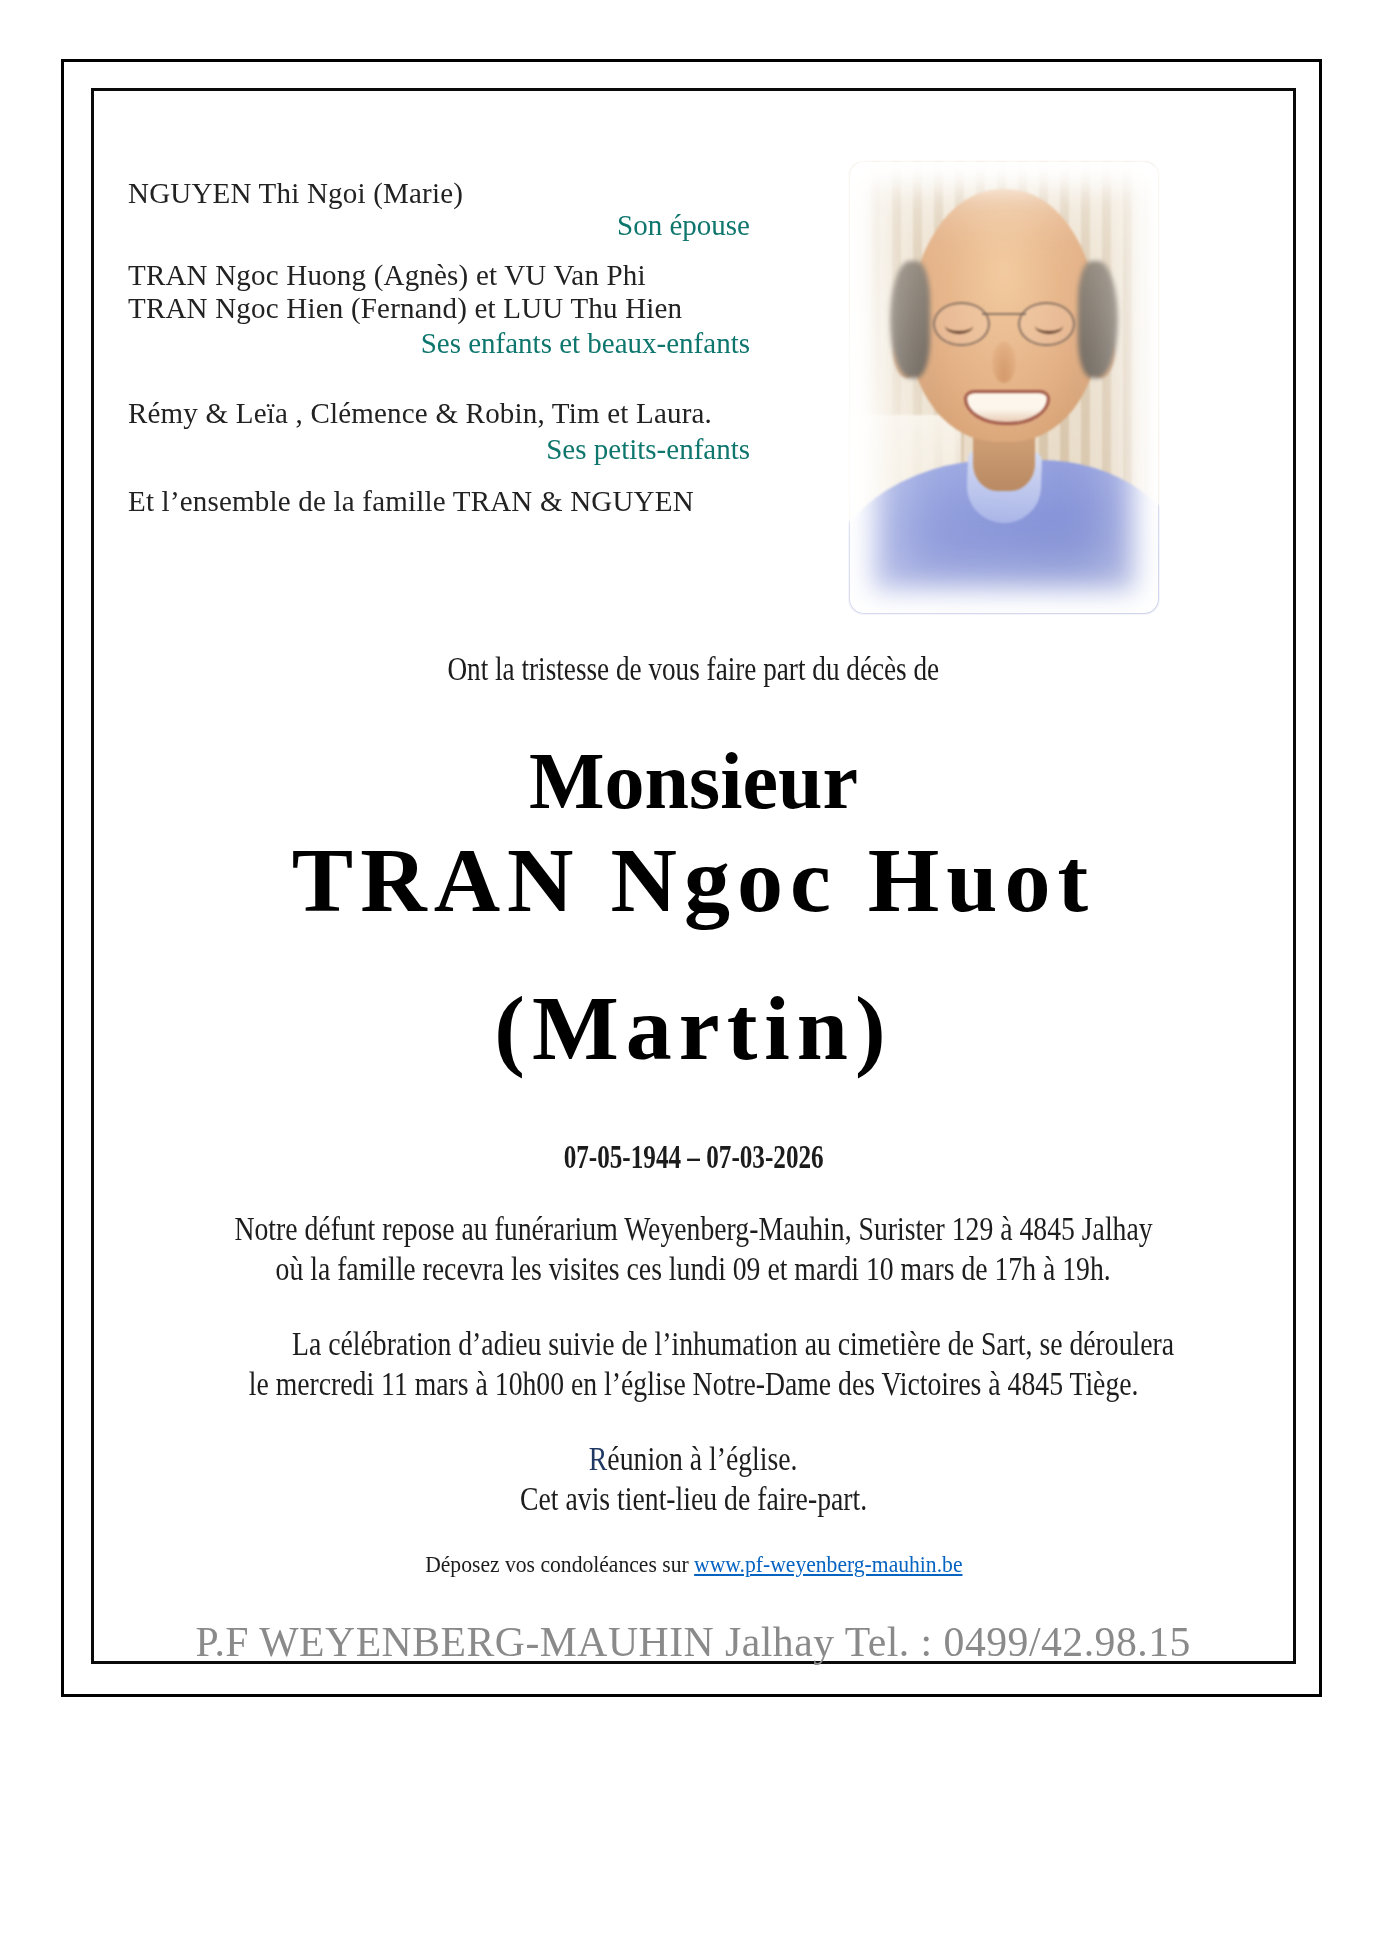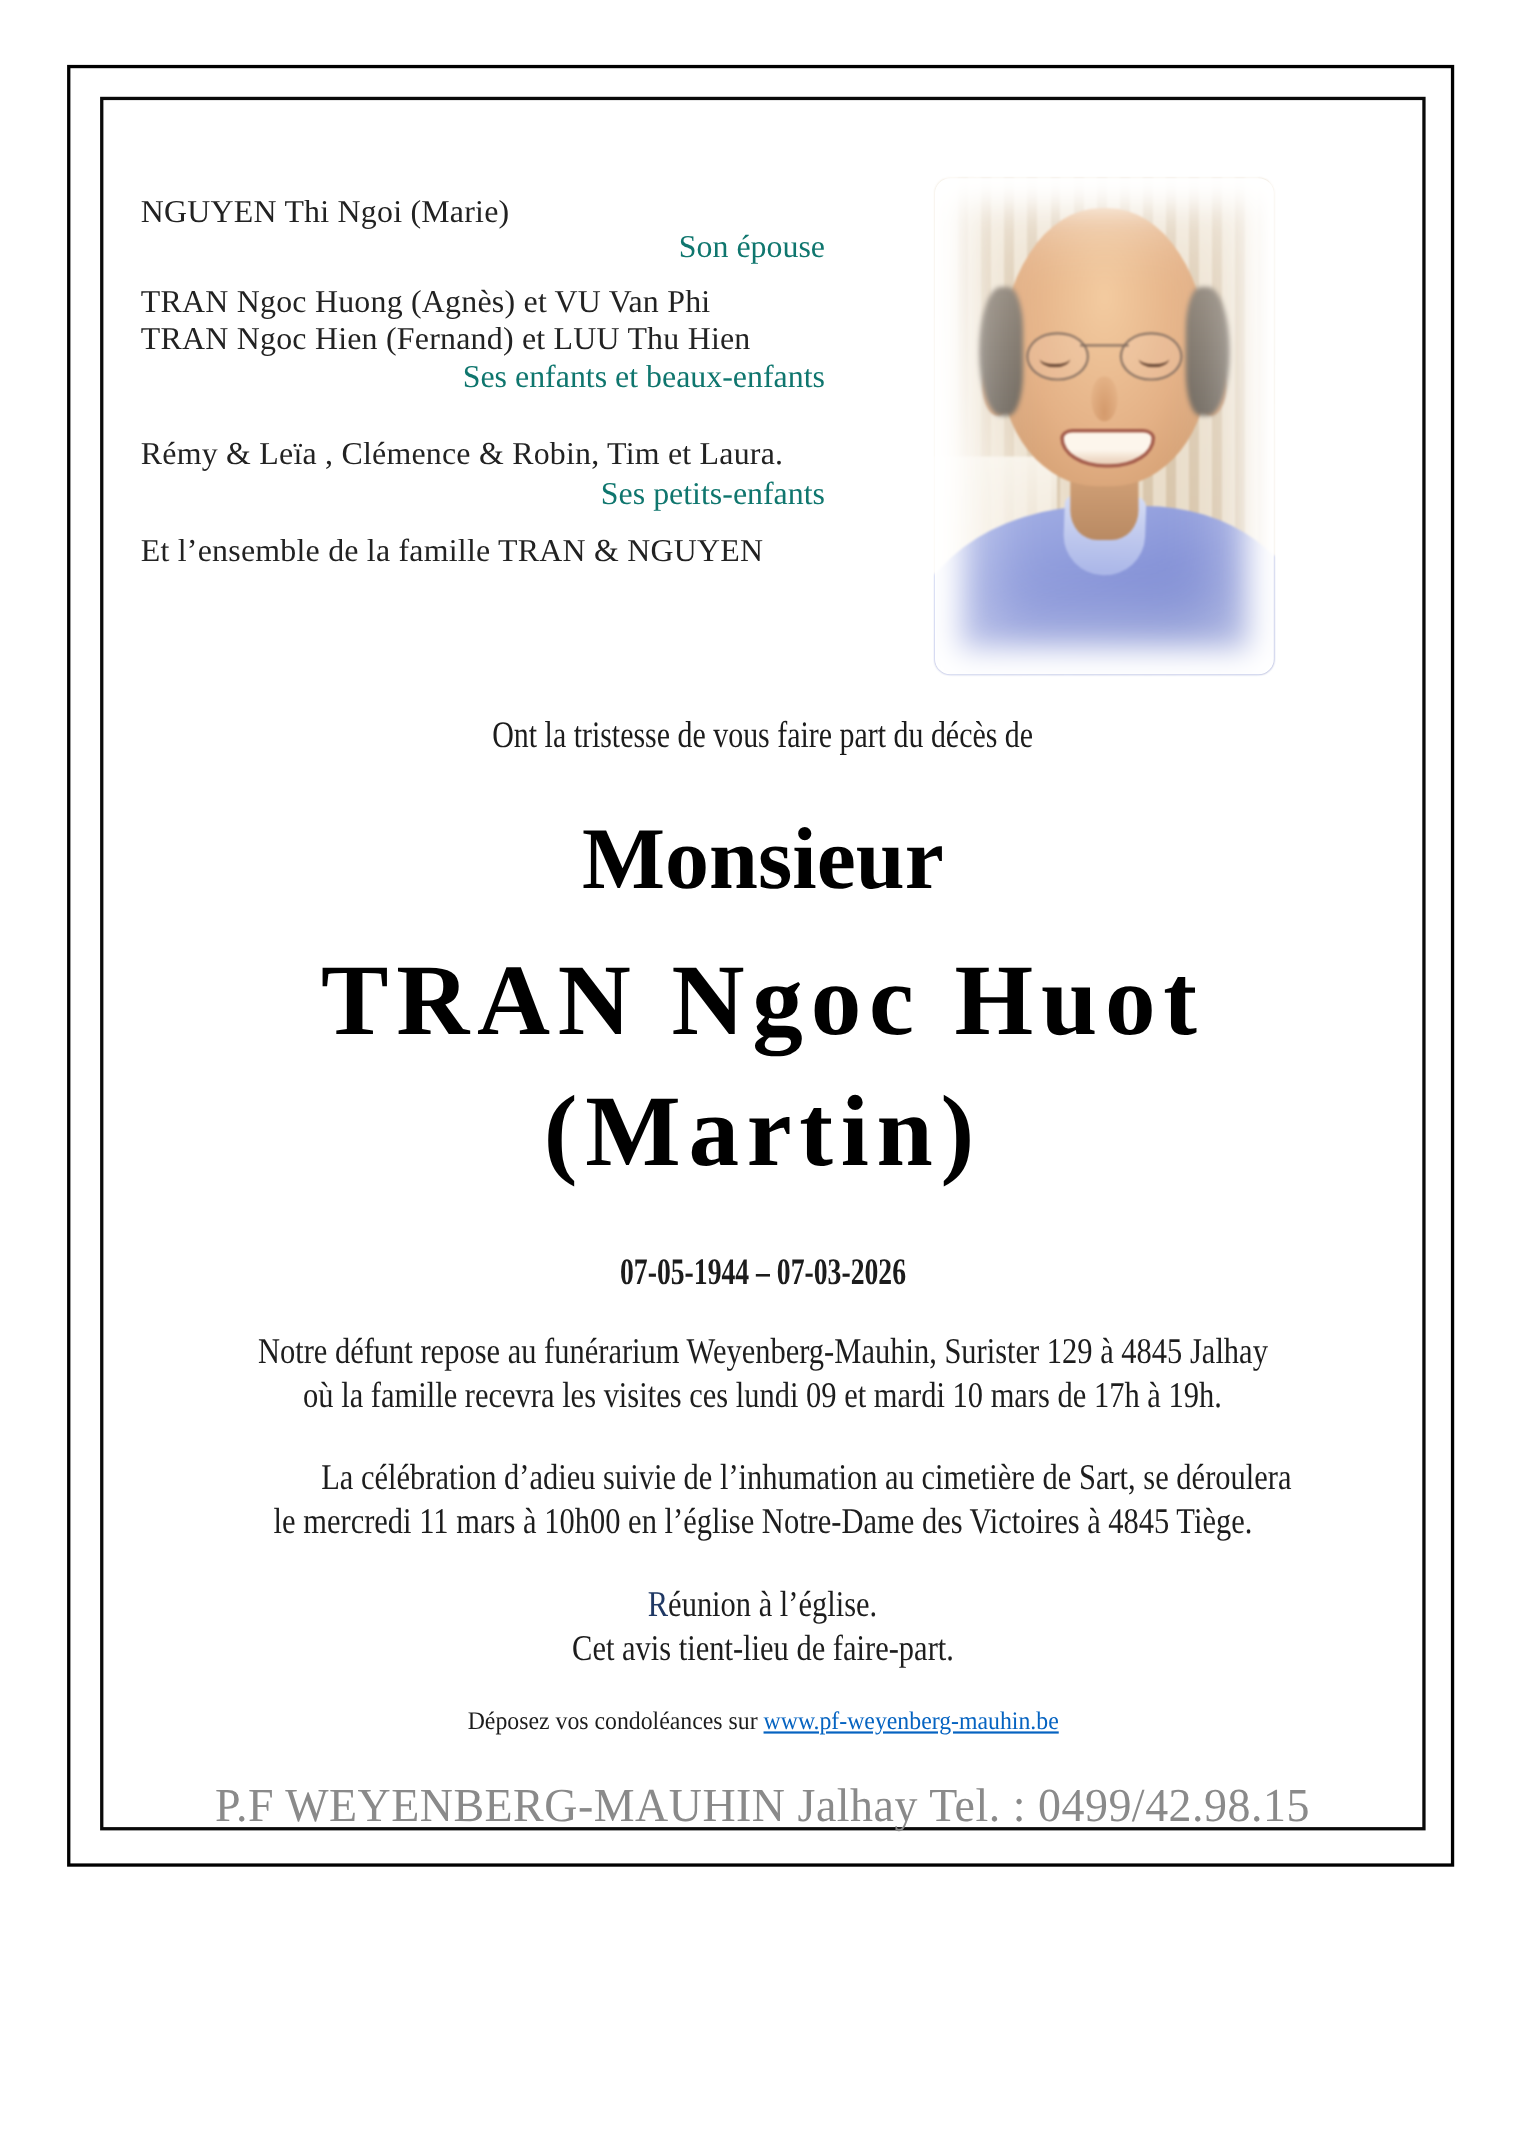--- a/index.html
+++ b/index.html
@@ -117,21 +117,21 @@
       <div class="p-nose"></div>
       <div class="p-smile"></div>
     </div>
     <div class="p-vignette"></div>
   </div>
 
   <div class="cline intro" style="top:649px;">
     <span class="squeeze">Ont la tristesse de vous faire part du décès de</span>
   </div>
   <div class="cline big civility" style="top:739px;">Monsieur</div>
-  <div class="cline big grand" style="top:861px;">TRAN Ngoc Huot</div>
+  <div class="cline big grand" style="top:832px;">TRAN Ngoc Huot</div>
   <div class="cline big grand" style="top:980px;">(Martin)</div>
   <div class="cline dates" style="top:1137px;">
     <span class="squeeze">07-05-1944 – 07-03-2026</span>
   </div>
 
   <div class="cline bodyl" style="top:1209px;">
     <span class="squeeze">Notre défunt repose au funérarium Weyenberg-Mauhin, Surister 129 à 4845 Jalhay</span>
   </div>
   <div class="cline bodyl" style="top:1249px;">
     <span class="squeeze">où la famille recevra les visites ces lundi 09 et mardi 10 mars de 17h à 19h.</span>

